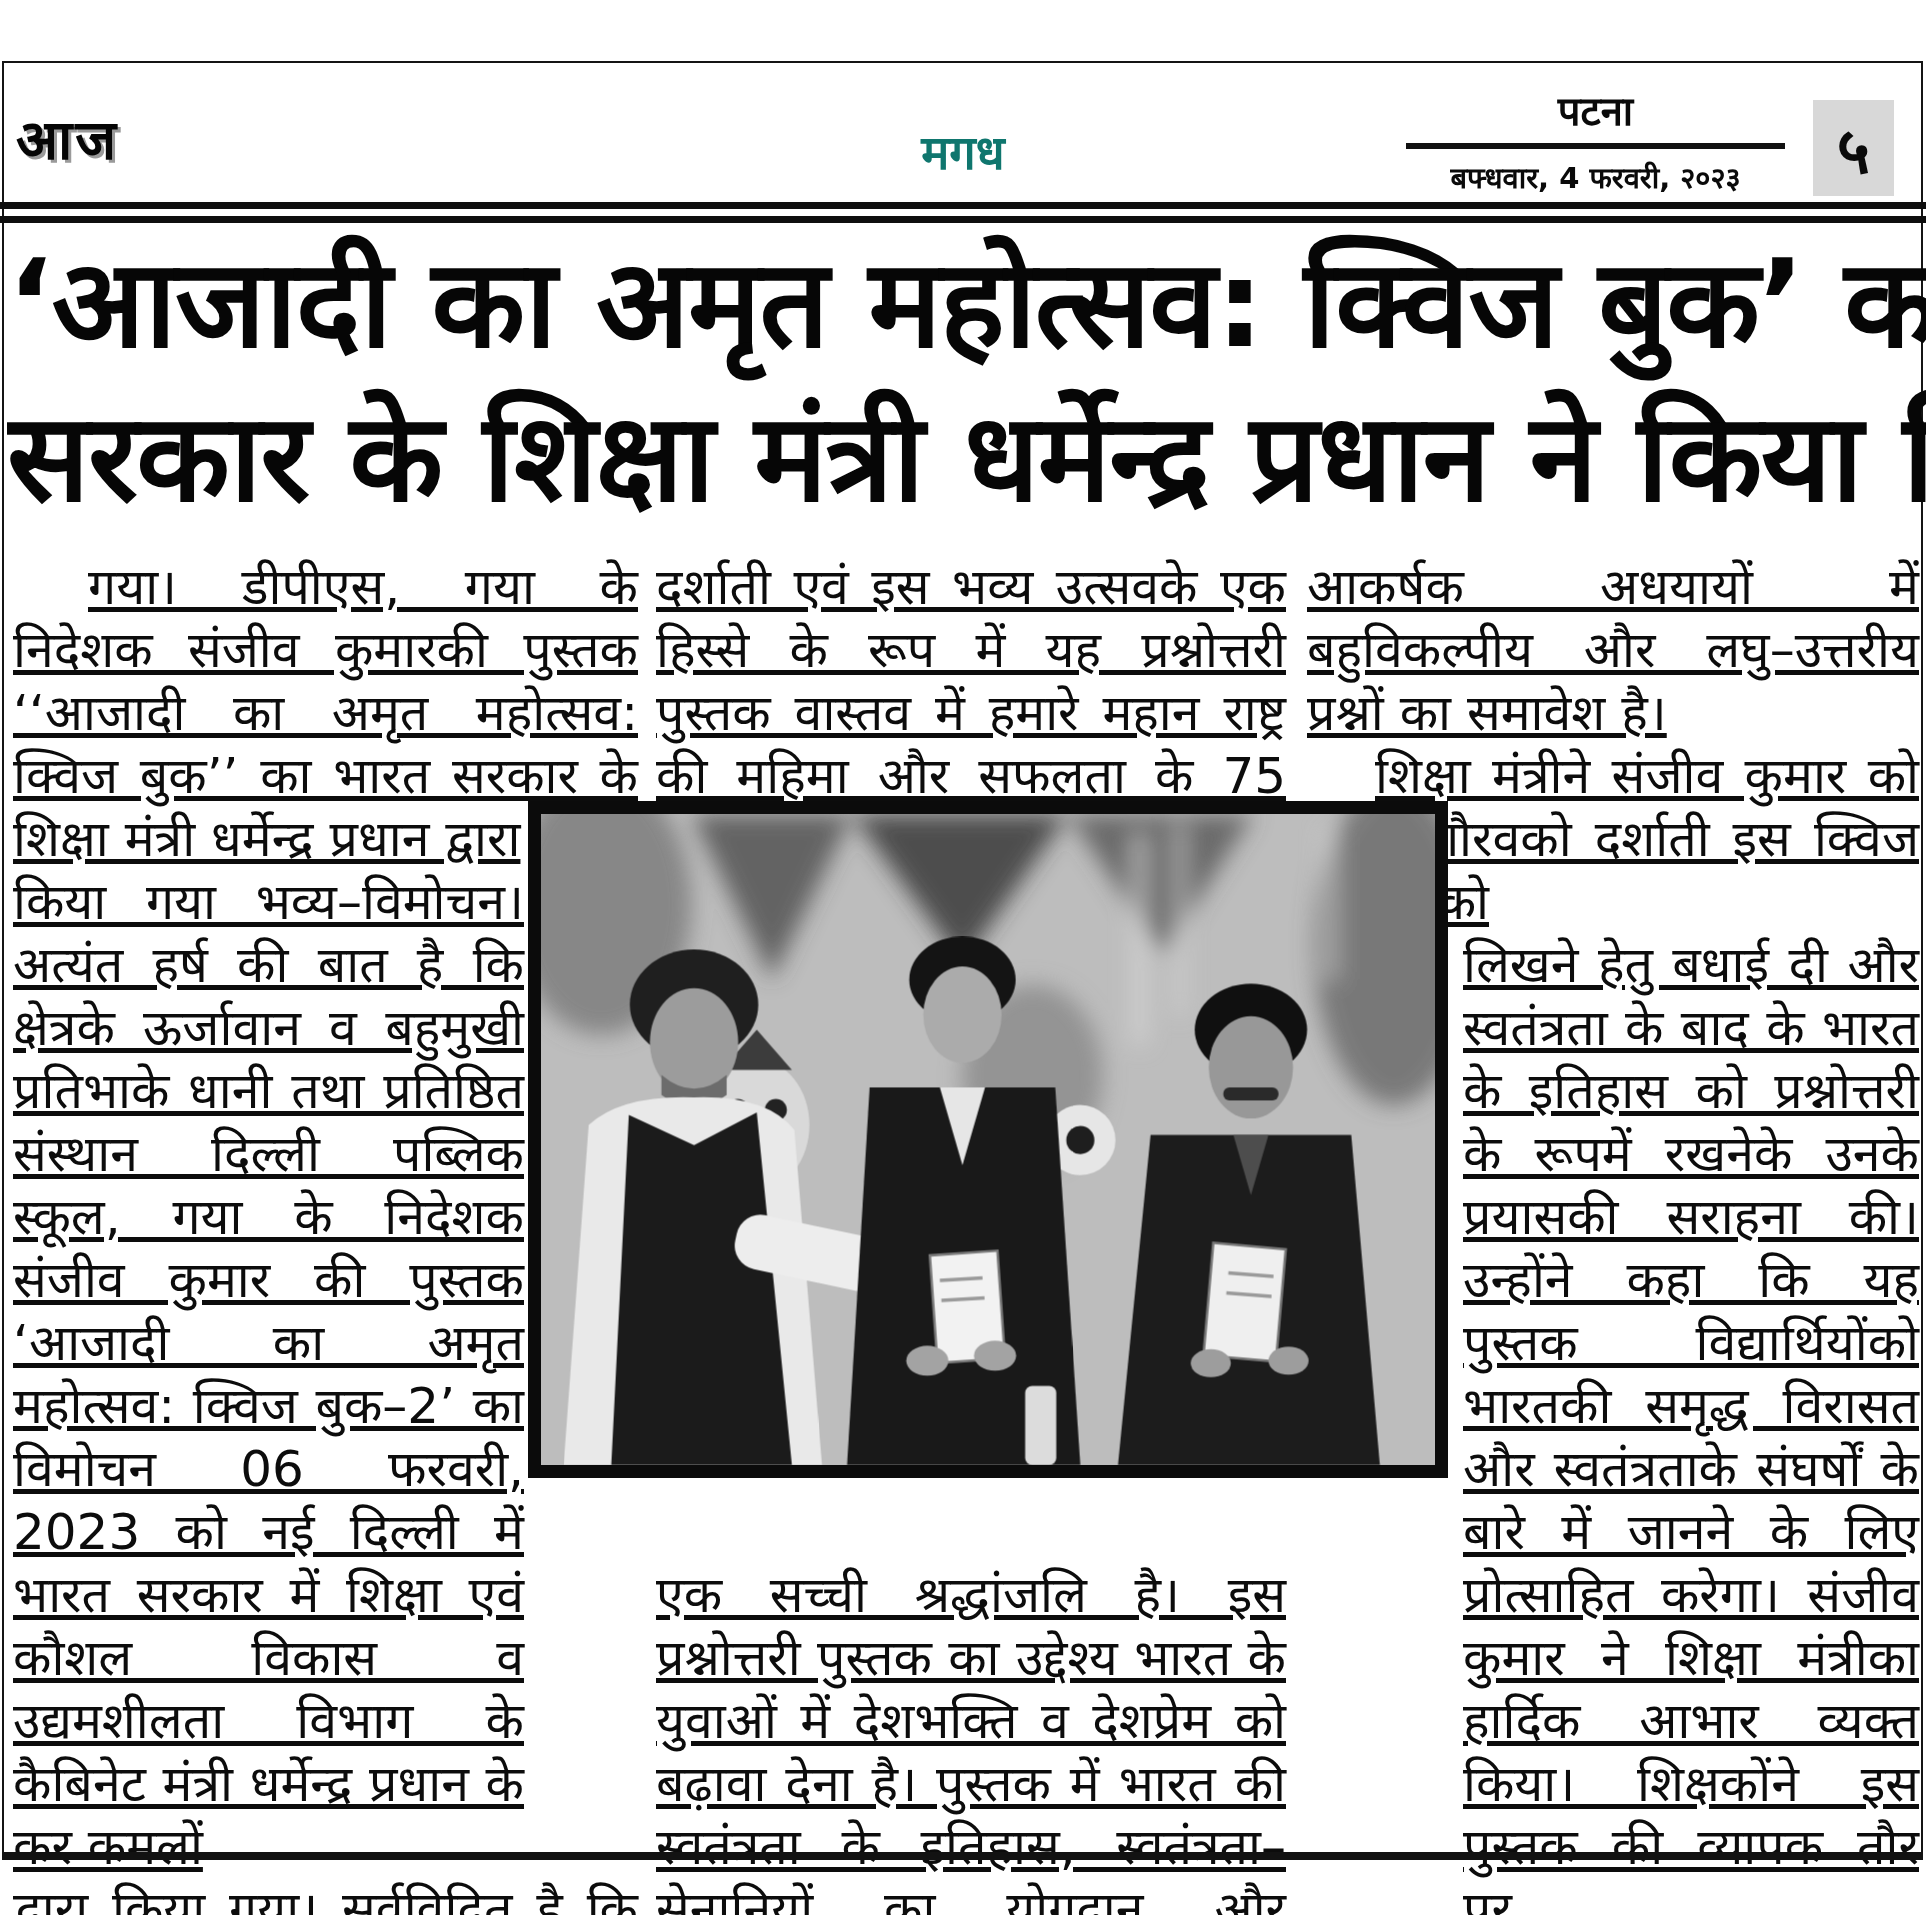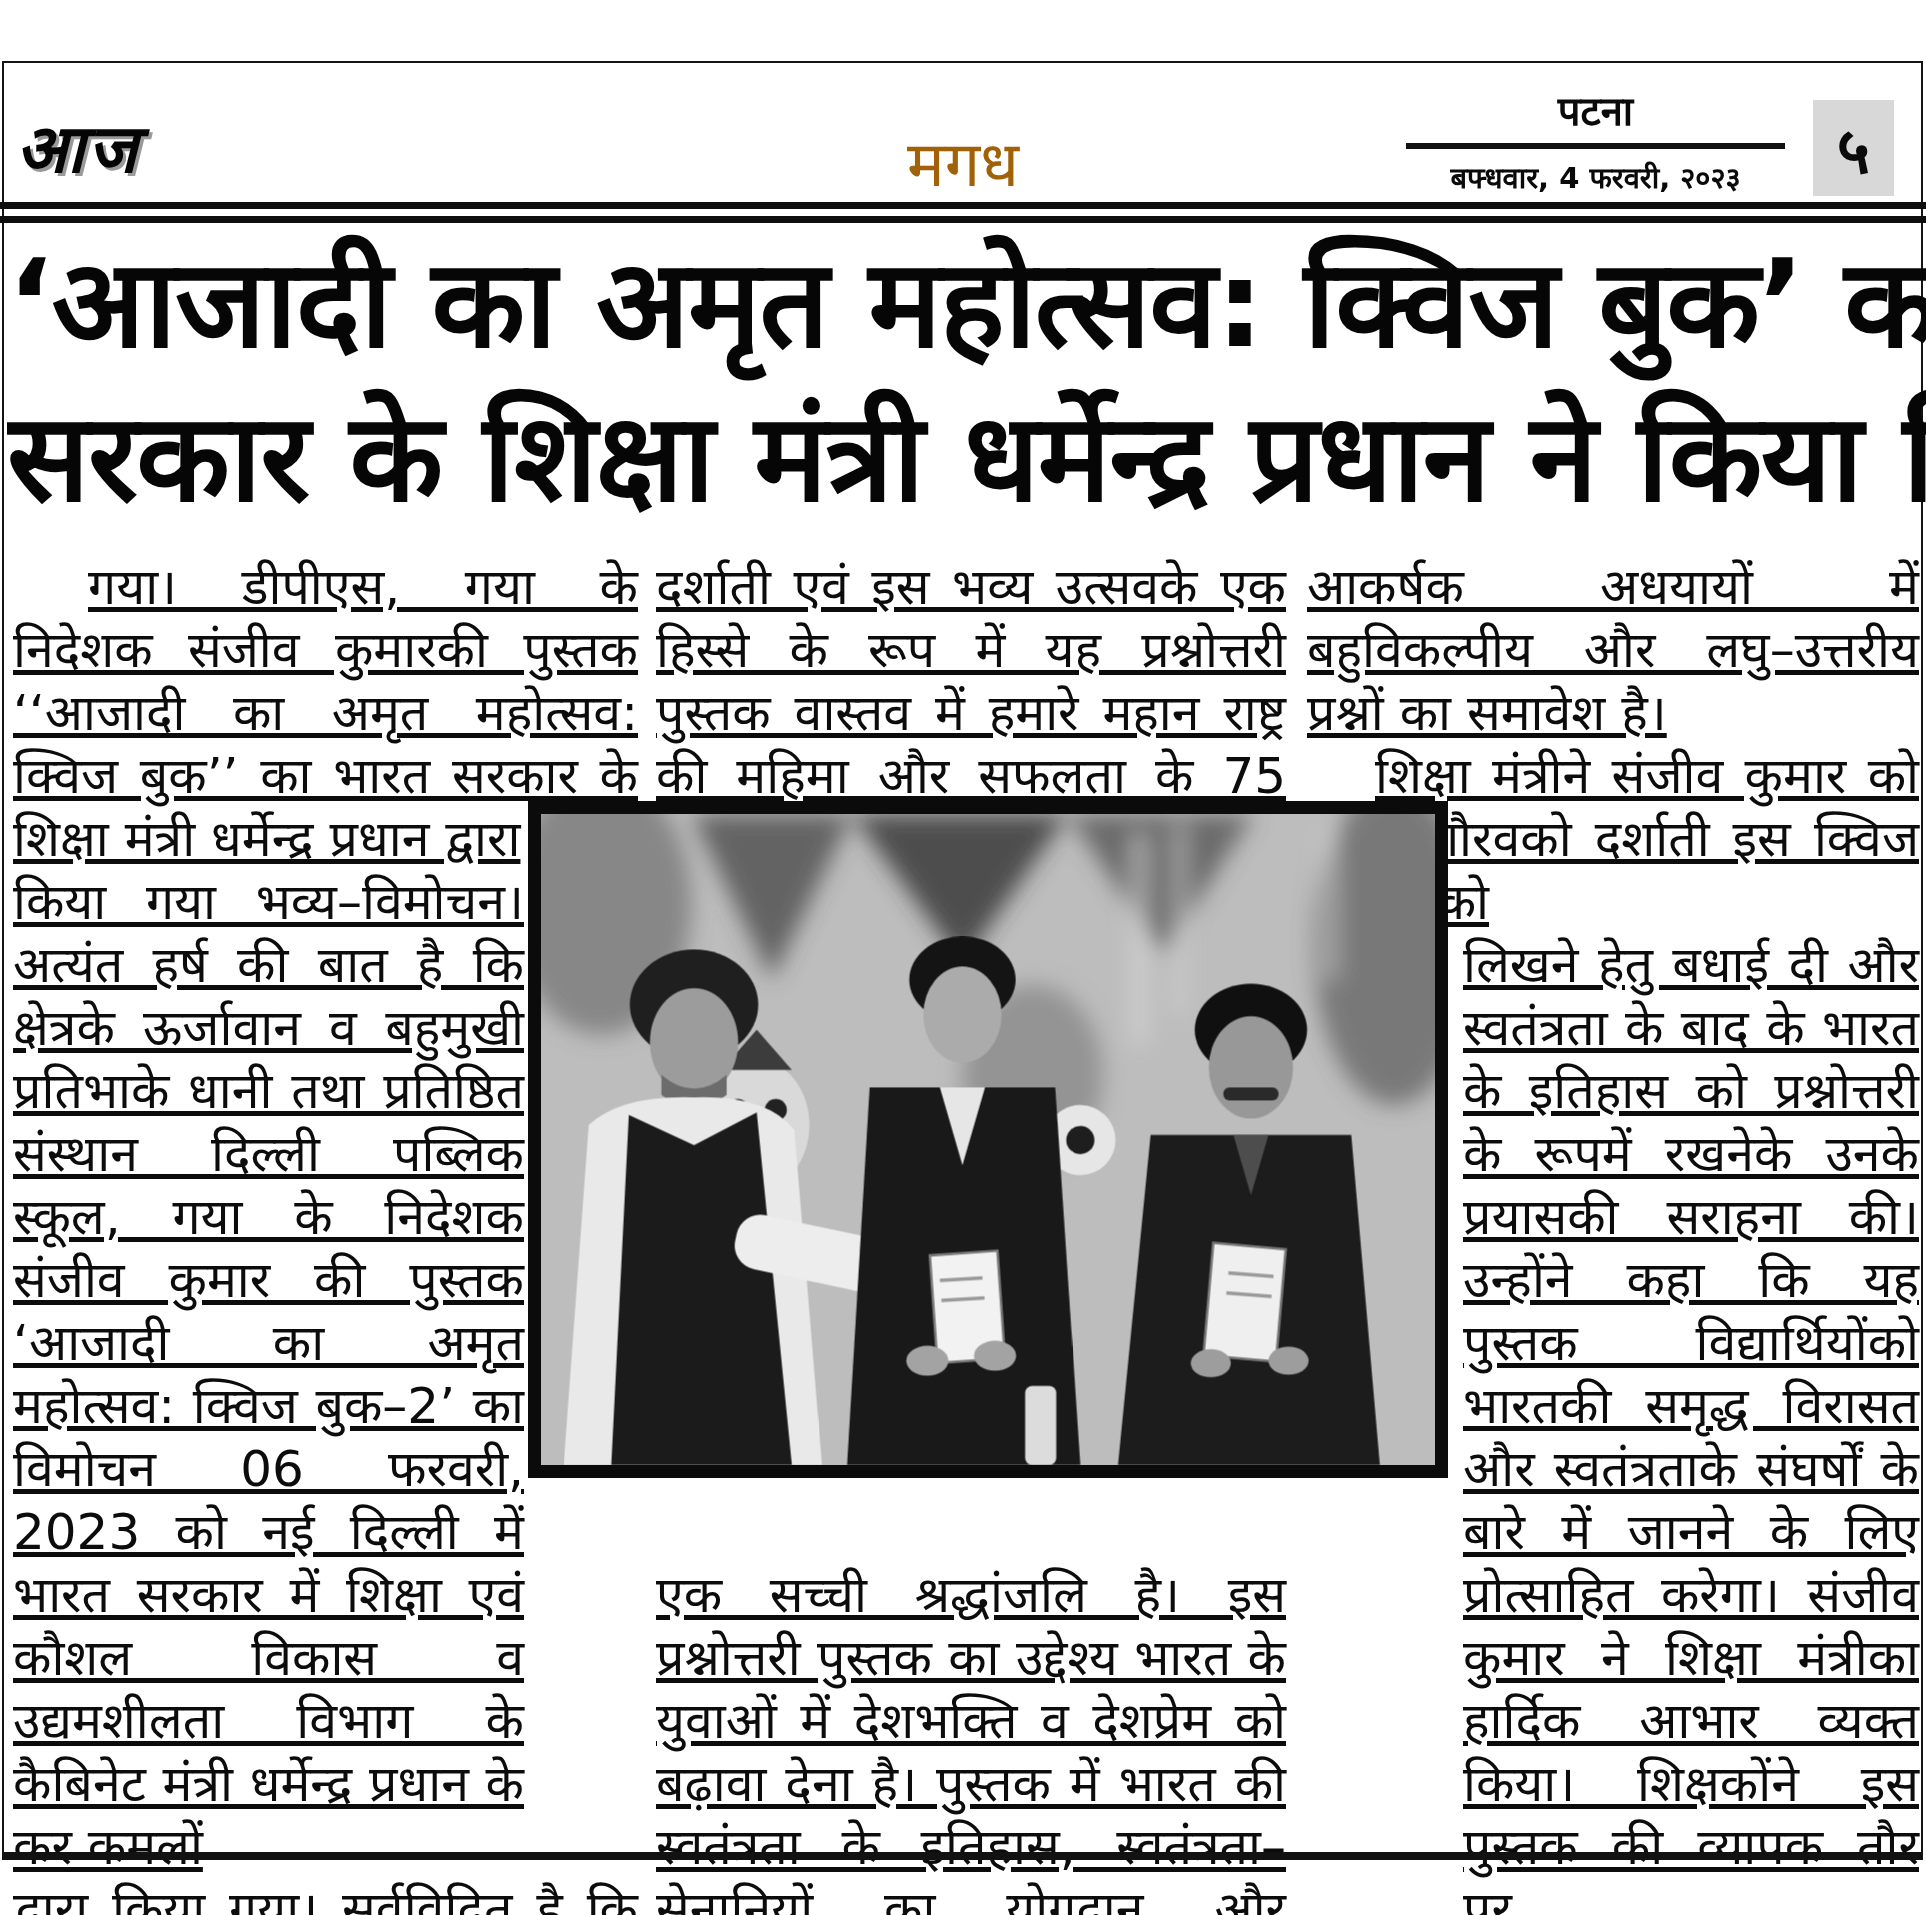--- a/index.html
+++ b/index.html
@@ -21,28 +21,27 @@
     box-sizing:border-box;
     pointer-events:none;
   }
   .bottom-rule {
     position:absolute; left:1.5px; top:1852px;
     width:1921px; height:8px; background:#121212;
   }
   
   .logo {
     position:absolute; left:16px; top:100px;
-    font-size:67px; font-weight:900; letter-spacing:3px;
+    font-size:55px; font-weight:900; letter-spacing:3px;
     color:#050505;
     text-shadow:3px 3px 0 #9a9a9a, 1.5px 1.5px 0 #ffffff;
-    font-style:italic;
   }
   .section-title {
     position:absolute; left:50%; top:119px; transform:translateX(-50%);
-    font-size:63px; font-weight:normal; color:#a16207;
+    font-size:47px; font-weight:bold; color:#0f766e;
   }
   .edition {
     position:absolute; left:1391px; top:89px; width:409px;
     text-align:center;
   }
   .edition-city { font-size:40px; font-weight:bold; line-height:1.1; }
   .edition-rule { height:5.5px; background:#111; margin:10px 15px 8px 15px; }
   .edition-date { font-size:29px; font-weight:bold; white-space:nowrap; }
   .page-number-box {
     position:absolute; left:1813px; top:100px; width:81px; height:96px;

